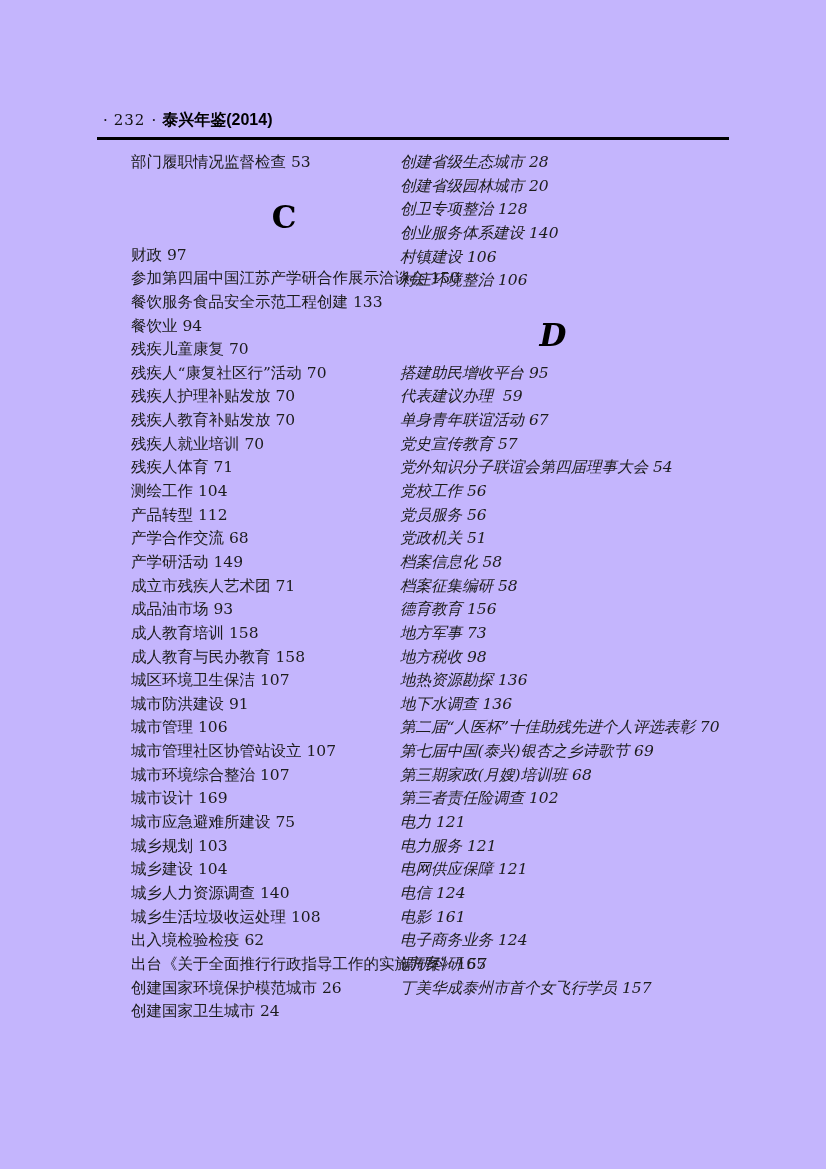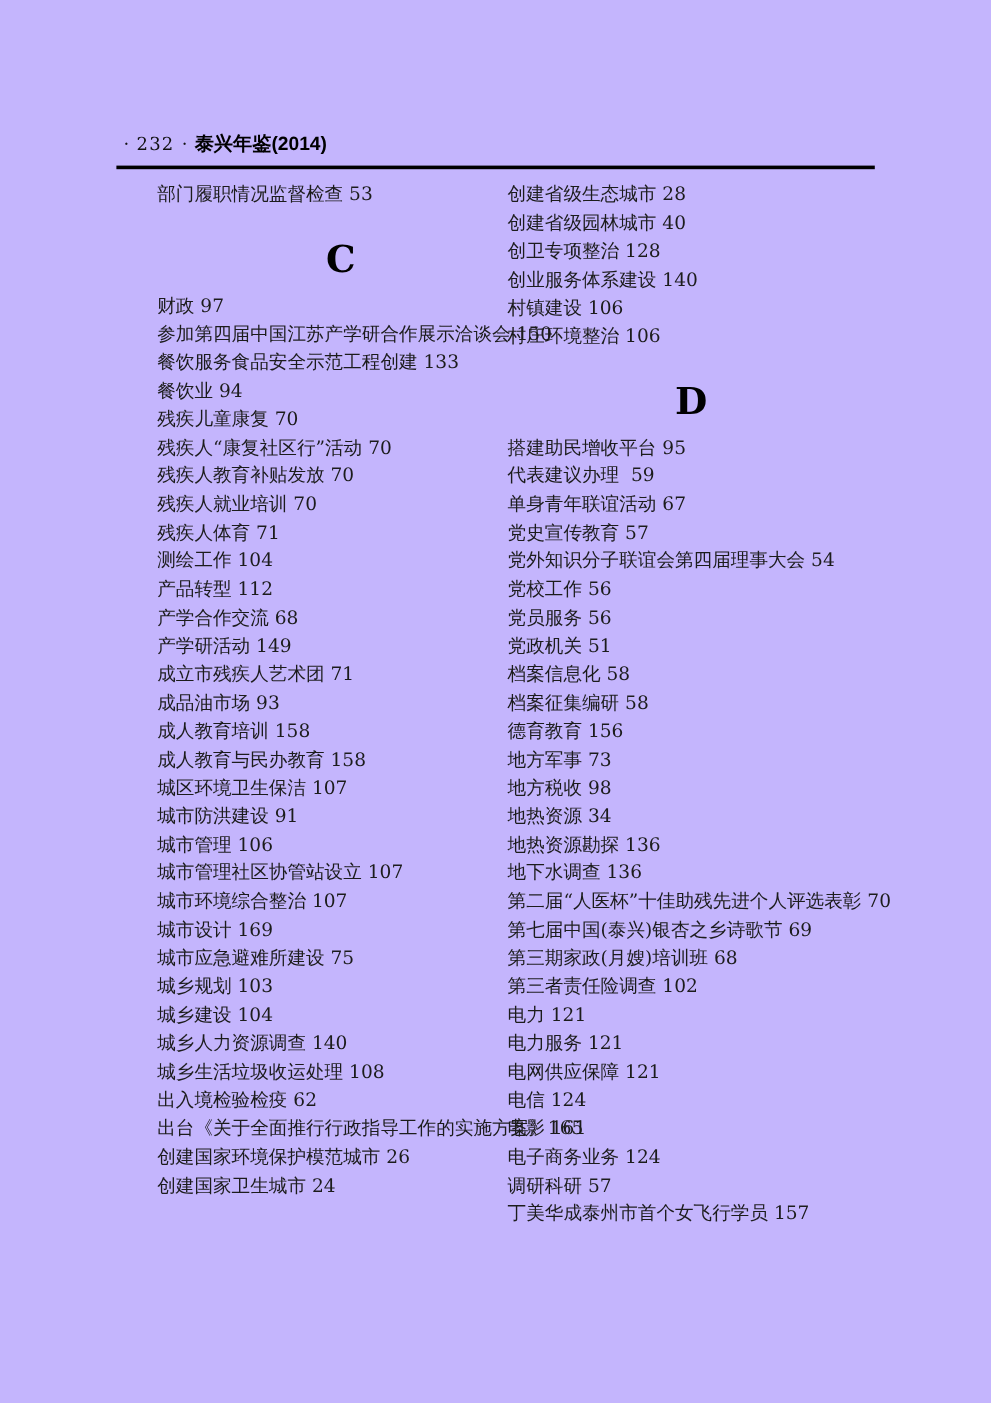--- a/index.html
+++ b/index.html
@@ -44,21 +44,21 @@
     font-weight: bold;
     font-size: 16px;
     color: #000;
   }
   .col {
     position: absolute;
     top: 151px;
     width: 306px;
   }
   .col-left  { left: 112px; margin-left: 19px;  }
-  .col-right { left: 423px; }
+  .col-right { left: 400px; font-style: italic; }
   .entry {
     height: 23.65px;
     line-height: 23.65px;
     font-size: 15.5px;
     white-space: pre;
     color: #1c1c1c;
   }
   .letter {
     box-sizing: border-box;
     height: 69px;
@@ -80,20 +80,21 @@
 
   <div class="col col-left" id="col-left">
       <div class="entry">部门履职情况监督检查 53</div>
       <div class="letter">C</div>
       <div class="entry">财政 97</div>
       <div class="entry">参加第四届中国江苏产学研合作展示洽谈会 150</div>
       <div class="entry">餐饮服务食品安全示范工程创建 133</div>
       <div class="entry">餐饮业 94</div>
       <div class="entry">残疾儿童康复 70</div>
       <div class="entry">残疾人“康复社区行”活动 70</div>
+      <div class="entry">残疾人护理补贴发放 70</div>
       <div class="entry">残疾人教育补贴发放 70</div>
       <div class="entry">残疾人就业培训 70</div>
       <div class="entry">残疾人体育 71</div>
       <div class="entry">测绘工作 104</div>
       <div class="entry">产品转型 112</div>
       <div class="entry">产学合作交流 68</div>
       <div class="entry">产学研活动 149</div>
       <div class="entry">成立市残疾人艺术团 71</div>
       <div class="entry">成品油市场 93</div>
       <div class="entry">成人教育培训 158</div>
@@ -110,40 +111,39 @@
       <div class="entry">城乡人力资源调查 140</div>
       <div class="entry">城乡生活垃圾收运处理 108</div>
       <div class="entry">出入境检验检疫 62</div>
       <div class="entry">出台《关于全面推行行政指导工作的实施方案》165</div>
       <div class="entry">创建国家环境保护模范城市 26</div>
       <div class="entry">创建国家卫生城市 24</div>
     </div>
 
   <div class="col col-right" id="col-right">
       <div class="entry">创建省级生态城市 28</div>
-      <div class="entry">创建省级园林城市 40</div>
+      <div class="entry">创建省级园林城市 20</div>
       <div class="entry">创卫专项整治 128</div>
       <div class="entry">创业服务体系建设 140</div>
       <div class="entry">村镇建设 106</div>
       <div class="entry">村庄环境整治 106</div>
       <div class="letter">D</div>
       <div class="entry">搭建助民增收平台 95</div>
       <div class="entry">代表建议办理  59</div>
       <div class="entry">单身青年联谊活动 67</div>
       <div class="entry">党史宣传教育 57</div>
       <div class="entry">党外知识分子联谊会第四届理事大会 54</div>
       <div class="entry">党校工作 56</div>
       <div class="entry">党员服务 56</div>
       <div class="entry">党政机关 51</div>
       <div class="entry">档案信息化 58</div>
       <div class="entry">档案征集编研 58</div>
       <div class="entry">德育教育 156</div>
       <div class="entry">地方军事 73</div>
       <div class="entry">地方税收 98</div>
-      <div class="entry">地热资源 34</div>
       <div class="entry">地热资源勘探 136</div>
       <div class="entry">地下水调查 136</div>
       <div class="entry">第二届“人医杯”十佳助残先进个人评选表彰 70</div>
       <div class="entry">第七届中国(泰兴)银杏之乡诗歌节 69</div>
       <div class="entry">第三期家政(月嫂)培训班 68</div>
       <div class="entry">第三者责任险调查 102</div>
       <div class="entry">电力 121</div>
       <div class="entry">电力服务 121</div>
       <div class="entry">电网供应保障 121</div>
       <div class="entry">电信 124</div>

